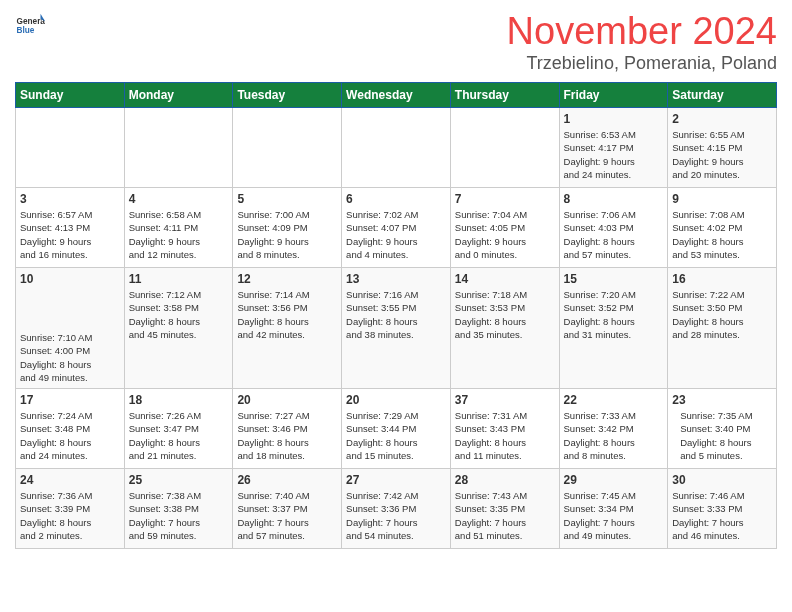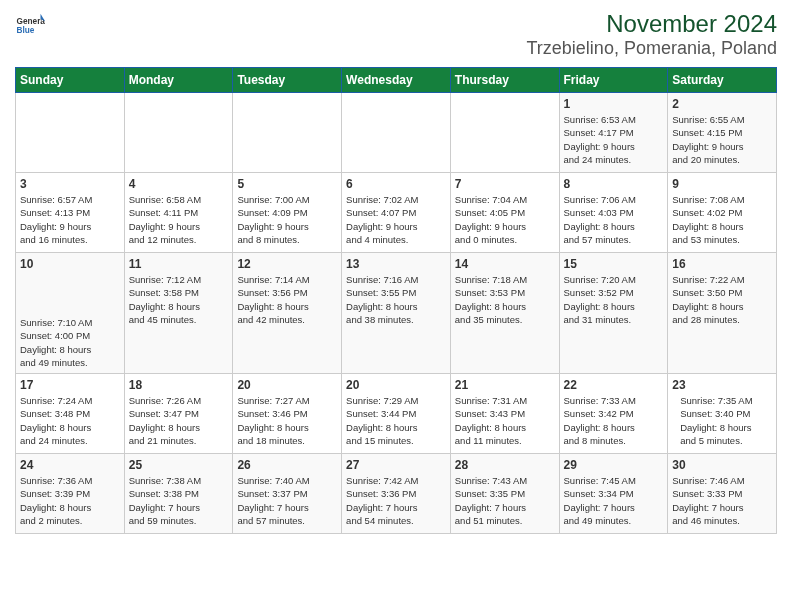--- a/index.html
+++ b/index.html
@@ -29,22 +29,22 @@
     }
     .logo-icon {
       width: 30px;
       height: 30px;
       margin-right: 4px;
     }
     .title-section {
       text-align: right;
     }
     .month-title {
-      font-size: 24px;
-      color: #14532d;
+      font-size: 38px;
+      color: #ef4444;
       font-weight: normal;
     }
     .location {
       font-size: 18px;
       color: #555;
     }
     table {
       width: 100%;
       border-collapse: collapse;
       table-layout: fixed;
@@ -261,21 +261,21 @@
 and 18 minutes.</div>
           </td>
           <td>
             <span class="day-number">20</span>
             <div class="day-info" style="white-space: pre-line;">Sunrise: 7:29 AM
 Sunset: 3:44 PM
 Daylight: 8 hours
 and 15 minutes.</div>
           </td>
           <td>
-            <span class="day-number">21</span>
+            <span class="day-number">37</span>
             <div class="day-info" style="white-space: pre-line;">Sunrise: 7:31 AM
 Sunset: 3:43 PM
 Daylight: 8 hours
 and 11 minutes.</div>
           </td>
           <td>
             <span class="day-number">22</span>
             <div class="day-info" style="white-space: pre-line;">Sunrise: 7:33 AM
 Sunset: 3:42 PM
 Daylight: 8 hours

